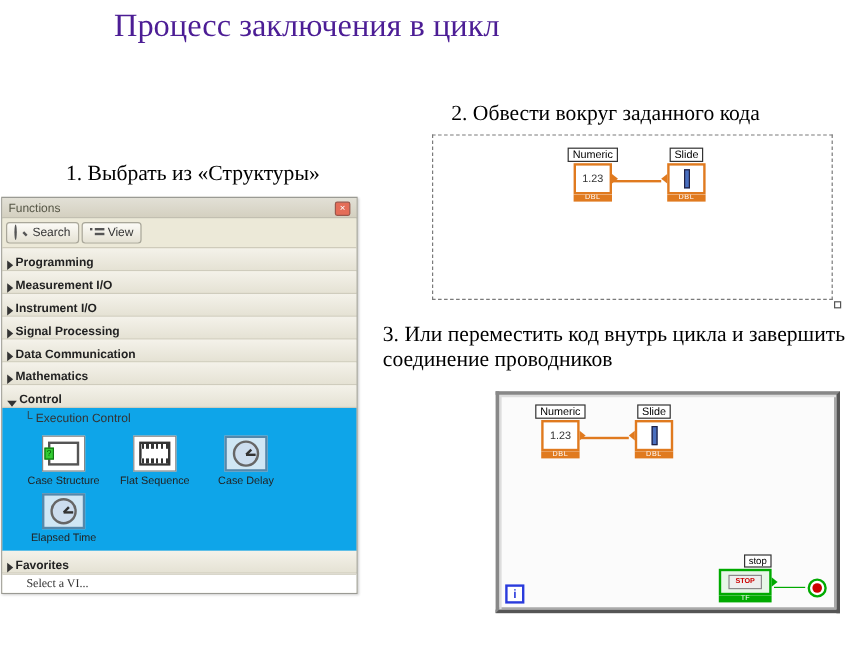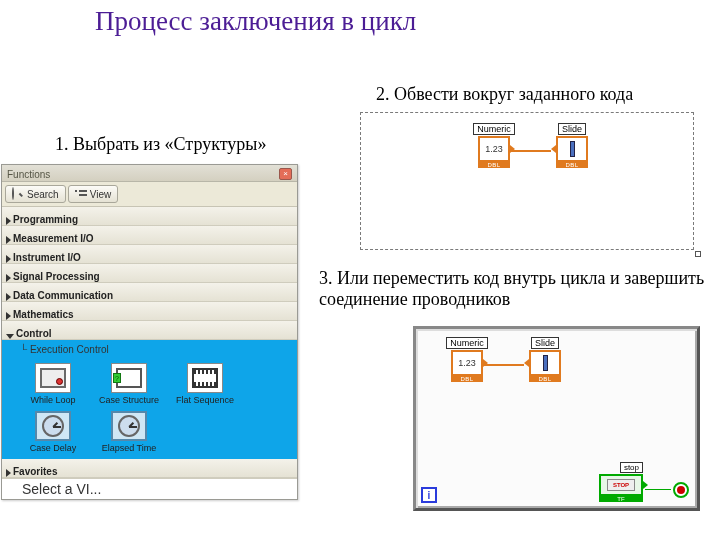--- a/index.html
+++ b/index.html
@@ -159,23 +159,24 @@
   .case-str { width:26px; height:20px; border:2px solid #555; background:#fff; position:relative;}
   .case-q { position:absolute; left:-5px; top:3px; width:8px; height:10px; background:#3c3; border:1px solid #171; font-size:7px; color:#050; text-align:center; line-height:9px;}
   
   .clock { width:22px; height:22px; border:2px solid #666; border-radius:50%; background:#cde; position:relative;}
   .clock::before,.clock::after{content:"";position:absolute;background:#333;left:50%;top:50%;transform-origin:left center;}
   .clock::before{width:6px;height:1.5px;transform:rotate(-45deg);}
   .clock::after{width:8px;height:1.5px;}
   .fn-icon.framed { background:#cfe7f5; border:2px solid #58a;}
   
   .bottom-row {
-    font-size: 14px; color:#333; padding: 2px 6px 2px 20px;
+    font-size: 10px; color:#333; padding: 2px 6px 2px 20px;
     border-top: 1px solid #cfccbd;
     background: #fff;
+    font-family: Liberation Serif, serif;
   }
 
   
   .dashed-box {
     position: absolute;
     left: 360px; top: 112px;
     width: 334px; height: 138px;
     border: 1.5px dashed #7a7a7a;
     background: #fff;
   }
@@ -317,28 +318,20 @@
       <span>Mathematics</span>
     </div>
   <div class="cat-row">
       <span class="cat-arrow down"></span>
       <span>Control</span>
     </div>
 
   <div class="expanded-area">
     <div class="tree-sub">└ <span>Execution Control</span></div>
     <div class="icon-grid">
-      <div class="fn-item">
-        <div class="fn-icon">
-            <div class="while-outer">
-              <div class="while-stop"></div>
-            </div>
-          </div>
-        <span>While Loop</span>
-      </div>
       <div class="fn-item">
         <div class="fn-icon">
             <div class="case-str">
               <div class="case-q">?</div>
             </div>
           </div>
         <span>Case Structure</span>
       </div>
       <div class="fn-item">
         <div class="fn-icon">

